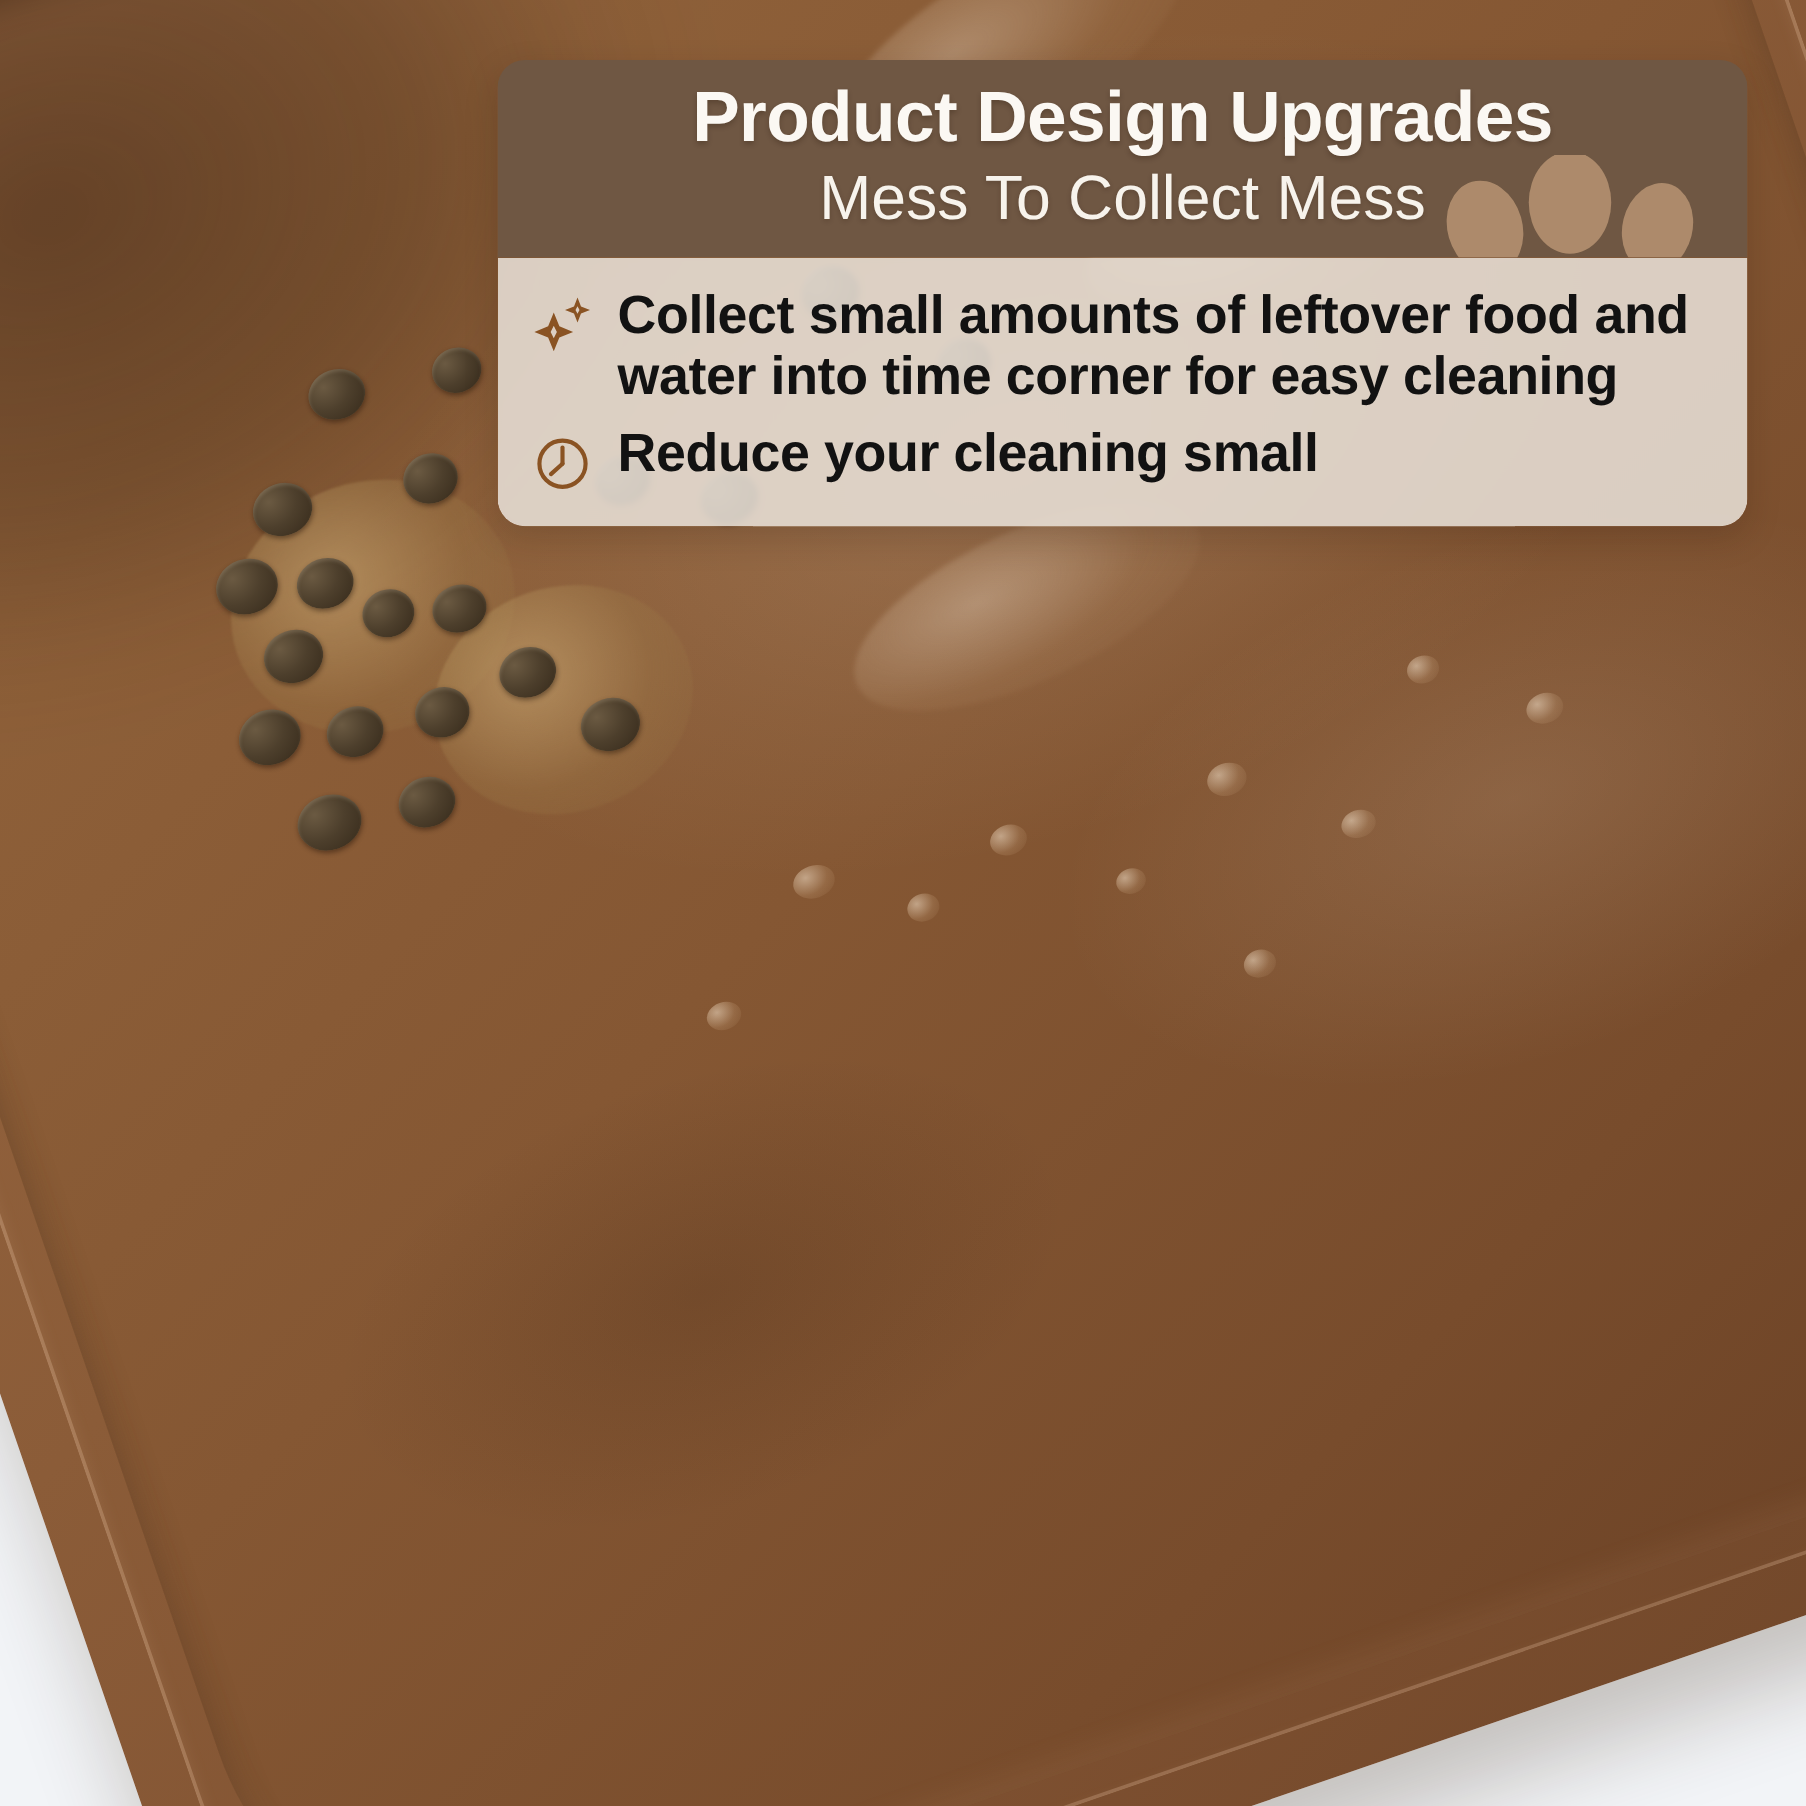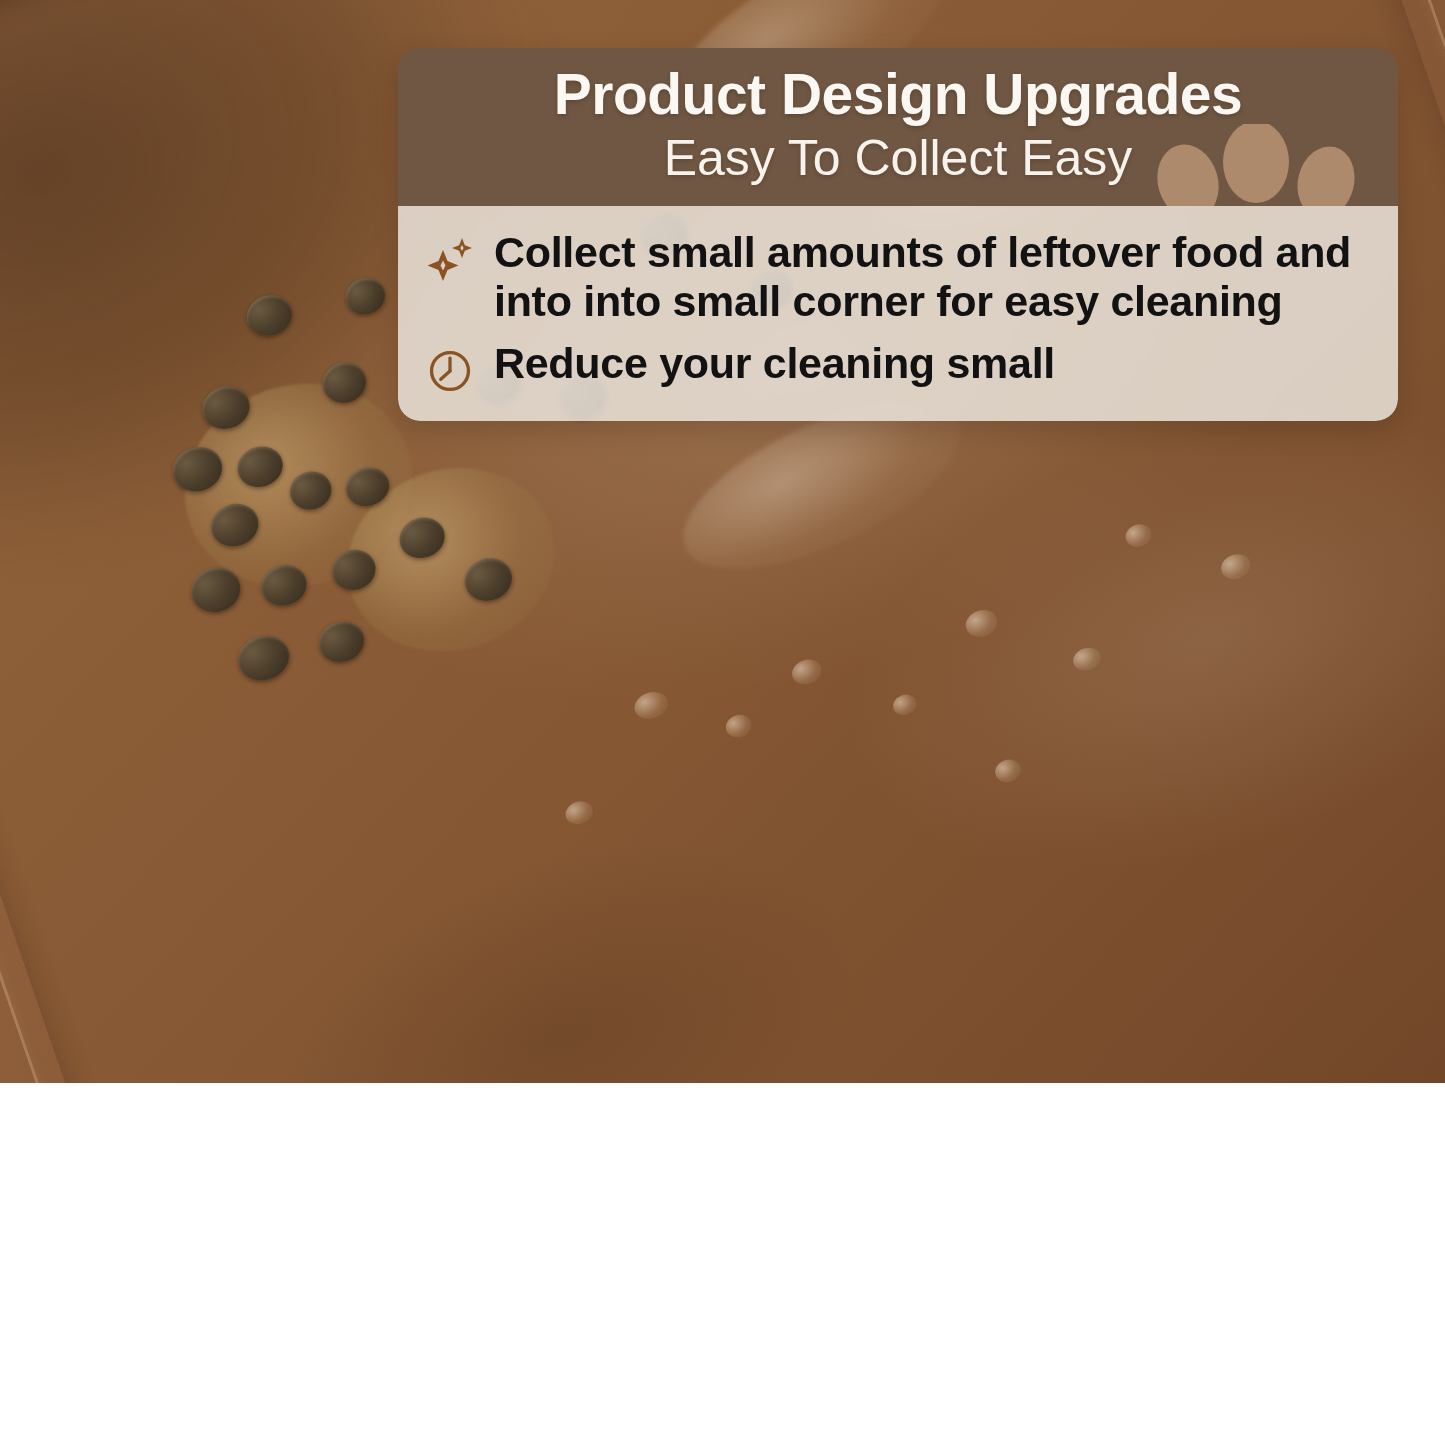--- a/index.html
+++ b/index.html
@@ -3,21 +3,21 @@
 <meta charset="utf-8">
 <style>
   html, body {
     margin: 0;
     padding: 0;
     background: #ffffff;
   }
   #stage {
     position: relative;
     width: 1445px;
-    height: 1083px;
+    height: 1445px;
     overflow: hidden;
     font-family: "Liberation Sans", sans-serif;
     background: #f3f4f6;
   }
 
   
   .marble {
     position: absolute;
     inset: 0;
     background:
@@ -268,36 +268,36 @@
 
     <div class="card-header">
       <svg class="paw" viewBox="0 0 230 150" aria-hidden="true">
         <ellipse cx="38" cy="58" rx="30" ry="38" fill="#B08E6E" transform="rotate(-16 38 58)"></ellipse>
         <ellipse cx="106" cy="38" rx="33" ry="41" fill="#B08E6E"></ellipse>
         <ellipse cx="176" cy="58" rx="28" ry="36" fill="#B08E6E" transform="rotate(14 176 58)"></ellipse>
         <ellipse cx="218" cy="116" rx="24" ry="31" fill="#B08E6E" transform="rotate(26 218 116)"></ellipse>
         <ellipse cx="112" cy="136" rx="62" ry="48" fill="#B08E6E"></ellipse>
       </svg>
       <h1 class="card-title">Product Design Upgrades</h1>
-      <p class="card-subtitle">Easy To Collect Easy</p>
+      <p class="card-subtitle">Mess To Collect Mess</p>
     </div>
 
     <div class="card-body">
       <ul class="bullets">
 
         <li class="bullet bullet--wide">
           <span class="bullet-icon">
             <svg viewBox="0 0 52 52" width="52" height="52" aria-hidden="true">
               <path d="M19 16 L23.5 27 L34.5 31.5 L23.5 36 L19 47 L14.5 36 L3.5 31.5 L14.5 27 Z
                        M19 26.5 L16.5 31.5 L19 36.5 L21.5 31.5 Z" fill="#8A5323" fill-rule="evenodd"></path>
               <path d="M38 4 L40.8 11.2 L48 14 L40.8 16.8 L38 24 L35.2 16.8 L28 14 L35.2 11.2 Z
                        M38 11 L36.4 14 L38 17 L39.6 14 Z" fill="#8A5323" fill-rule="evenodd"></path>
             </svg>
           </span>
-          <span class="bullet-text">Collect small amounts of leftover food and into into small corner for easy cleaning</span>
+          <span class="bullet-text">Collect small amounts of leftover food and water into time corner for easy cleaning</span>
         </li>
 
 
         <li class="bullet">
           <span class="bullet-icon">
             <svg viewBox="0 0 52 52" width="48" height="48" aria-hidden="true">
               <circle cx="26" cy="26" r="20" fill="none" stroke="#8A5323" stroke-width="3.6"></circle>
               <line x1="26" y1="26" x2="26" y2="12" stroke="#8A5323" stroke-width="3.6" stroke-linecap="round"></line>
               <line x1="26" y1="26" x2="16" y2="35" stroke="#8A5323" stroke-width="3.6" stroke-linecap="round"></line>
             </svg>

